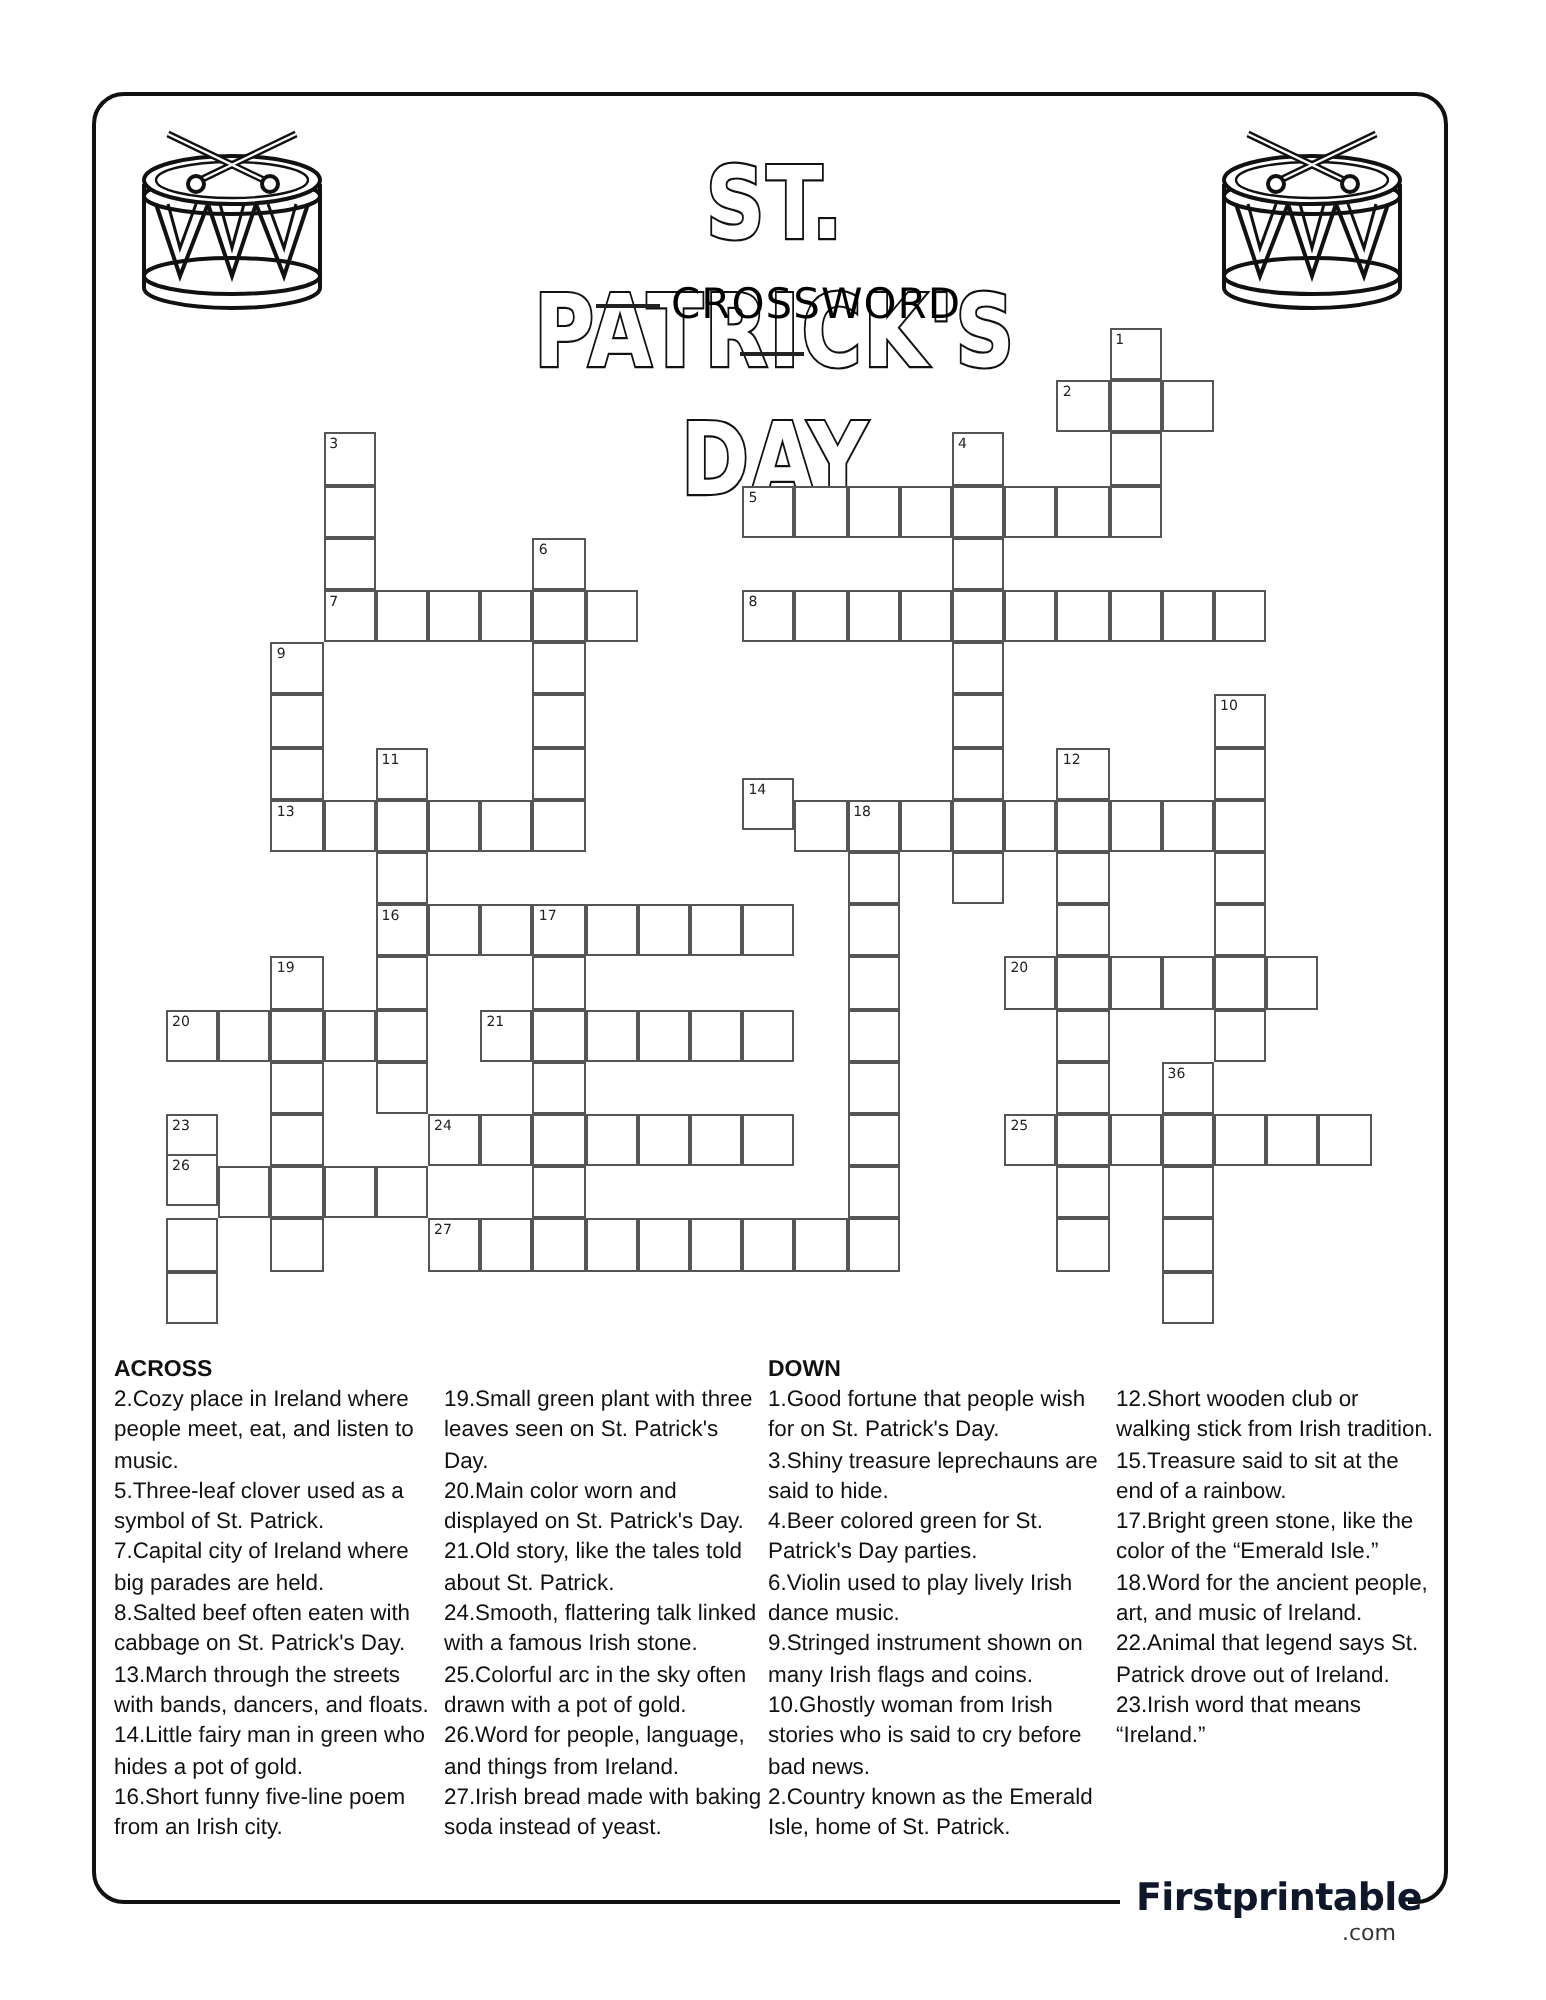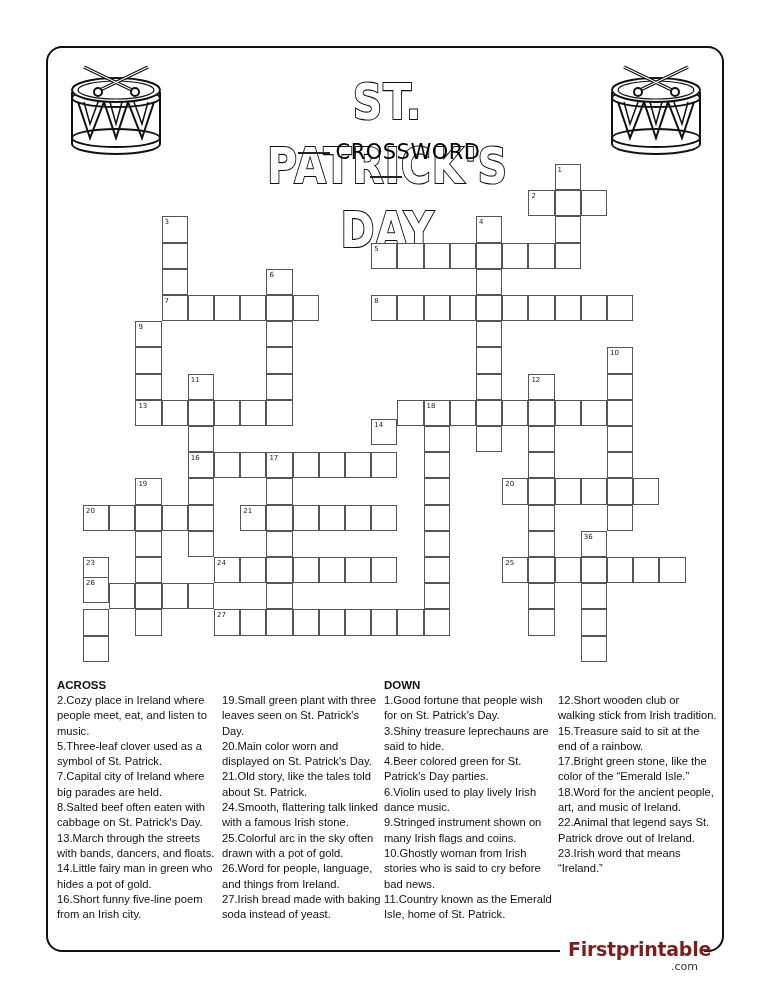--- a/index.html
+++ b/index.html
@@ -1,19 +1,19 @@
 <!DOCTYPE html>
 <html><head>
 <meta charset="utf-8">
 <style>
   html, body { margin:0; padding:0; background:#ffffff; }
   body { width:773px; height:1000px; position:relative; overflow:hidden; font-family:"Liberation Sans", sans-serif; color:#111; }
   .frame { position:absolute; left:46px; top:46px; width:678px; height:906px; border:2.5px solid #111; border-radius:16px; box-sizing:border-box; }
   .frame-gap { position:absolute; left:560px; top:944px; width:144px; height:14px; background:#fff; }
-  .brand { position:absolute; left:568px; top:938px; font-family:"DejaVu Sans", sans-serif; font-weight:bold; font-size:19px; letter-spacing:-0.3px; color:#7f1d1d; }
+  .brand { position:absolute; left:568px; top:938px; font-family:"DejaVu Sans", sans-serif; font-weight:bold; font-size:19px; letter-spacing:-0.3px; color:#0f172a; }
   .brand-com { position:absolute; left:671px; top:960px; font-family:"DejaVu Sans", sans-serif; font-size:11px; color:#333; }
   .title { position:absolute; left:195px; top:70px; width:385px; text-align:center; font-family:"DejaVu Sans", sans-serif; font-weight:bold; font-size:50px; line-height:64px; color:#fff; letter-spacing:1px; transform:scaleX(0.82); transform-origin:center;
     -webkit-text-stroke:2.2px #111; paint-order:stroke fill; }
   .subtitle { position:absolute; left:270px; top:140px; width:232px; text-align:center; font-family:"DejaVu Sans", sans-serif; font-size:21px; color:#000000; letter-spacing:0.5px; }
   .subtitle .rule { display:inline-block; width:32px; height:2px; background:#222; vertical-align:middle; margin:0 6px; }
   .drum { position:absolute; width:104px; height:96px; }
   .grid { position:absolute; left:0; top:0; width:773px; height:1000px; }
   .cell { position:absolute; width:26.2px; height:26.2px; box-sizing:border-box; border:1.2px solid #555; background:#fff; }
   .cell .num { position:absolute; left:2px; top:1px; font-size:7px; font-family:"DejaVu Sans", sans-serif; color:#222; }
   .clues { position:absolute; top:678px; font-size:11.2px; line-height:15.3px; color:#111; }
@@ -178,21 +178,21 @@
     <div class="cell" style="left: 528.4px; top: 452.2px;"></div>
     <div class="cell" style="left: 528.4px; top: 478.4px;"></div>
     <div class="cell" style="left: 528.4px; top: 504.6px;"></div>
     <div class="cell" style="left: 528.4px; top: 530.8px;"></div>
     <div class="cell" style="left: 528.4px; top: 557px;"></div>
     <div class="cell" style="left: 528.4px; top: 583.2px;"></div>
     <div class="cell" style="left: 528.4px; top: 609.4px;"></div>
     <div class="cell" style="left: 161.6px; top: 399.8px;"></div>
     <div class="cell" style="left: 214px; top: 399.8px;"></div>
     <div class="cell" style="left: 240.2px; top: 399.8px;"></div>
-    <div class="cell" style="left: 371.2px; top: 419px;">
+    <div class="cell" style="left: 371.2px; top: 389px;">
       <span class="num">14</span>
     </div>
     <div class="cell" style="left: 397.4px; top: 399.8px;"></div>
     <div class="cell" style="left: 423.6px; top: 399.8px;">
       <span class="num">18</span>
     </div>
     <div class="cell" style="left: 449.8px; top: 399.8px;"></div>
     <div class="cell" style="left: 502.2px; top: 399.8px;"></div>
     <div class="cell" style="left: 554.6px; top: 399.8px;"></div>
     <div class="cell" style="left: 580.8px; top: 399.8px;"></div>
@@ -314,21 +314,21 @@
 </div>
 <div class="clues col3">
   <h3>DOWN</h3>
   <div id="down1">
       <p class="clue">1.Good fortune that people wish for on St. Patrick's Day.</p>
       <p class="clue">3.Shiny treasure leprechauns are said to hide.</p>
       <p class="clue">4.Beer colored green for St. Patrick's Day parties.</p>
       <p class="clue">6.Violin used to play lively Irish dance music.</p>
       <p class="clue">9.Stringed instrument shown on many Irish flags and coins.</p>
       <p class="clue">10.Ghostly woman from Irish stories who is said to cry before bad news.</p>
-      <p class="clue">11.Country known as the Emerald Isle, home of St. Patrick.</p>
+      <p class="clue">2.Country known as the Emerald Isle, home of St. Patrick.</p>
     </div>
 </div>
 <div class="clues col4">
   <div id="down2">
       <p class="clue">12.Short wooden club or walking stick from Irish tradition.</p>
       <p class="clue">15.Treasure said to sit at the end of a rainbow.</p>
       <p class="clue">17.Bright green stone, like the color of the “Emerald Isle.”</p>
       <p class="clue">18.Word for the ancient people, art, and music of Ireland.</p>
       <p class="clue">22.Animal that legend says St. Patrick drove out of Ireland.</p>
       <p class="clue">23.Irish word that means “Ireland.”</p>

